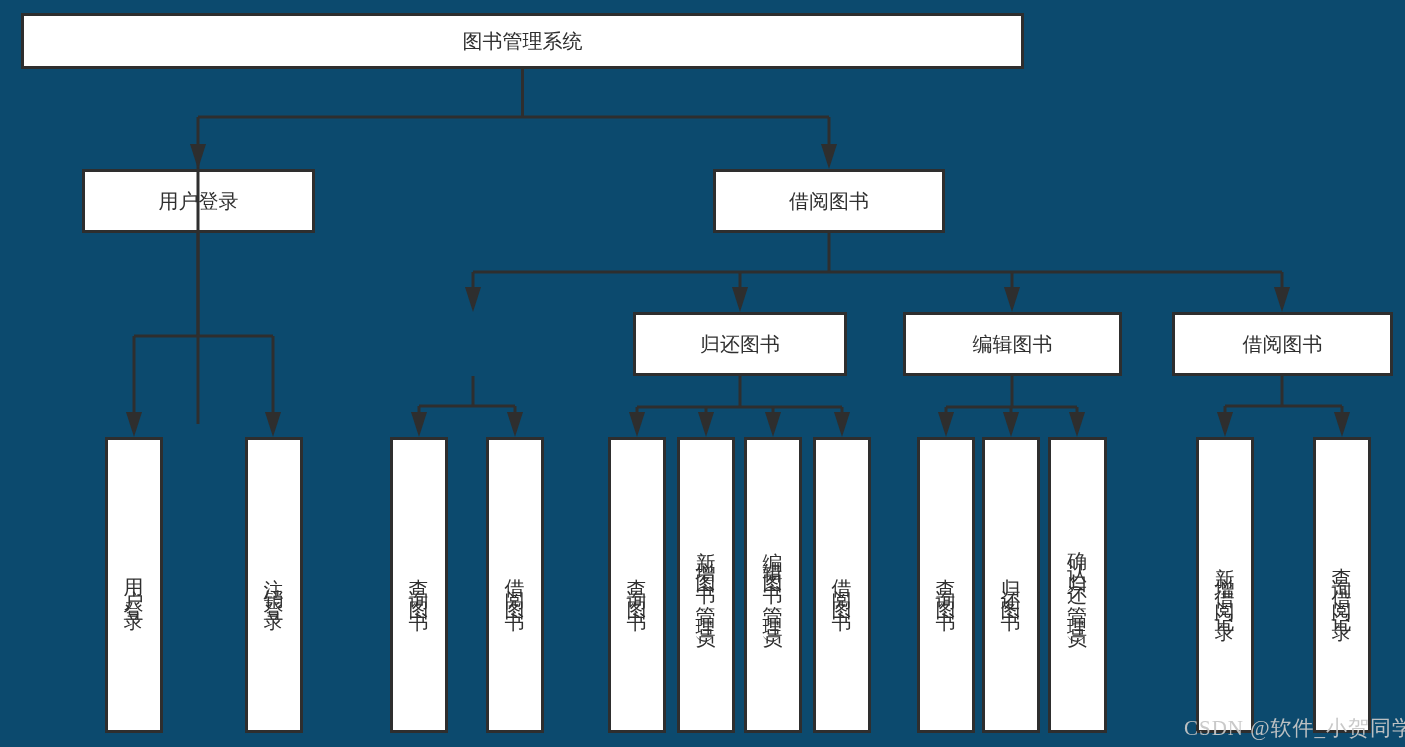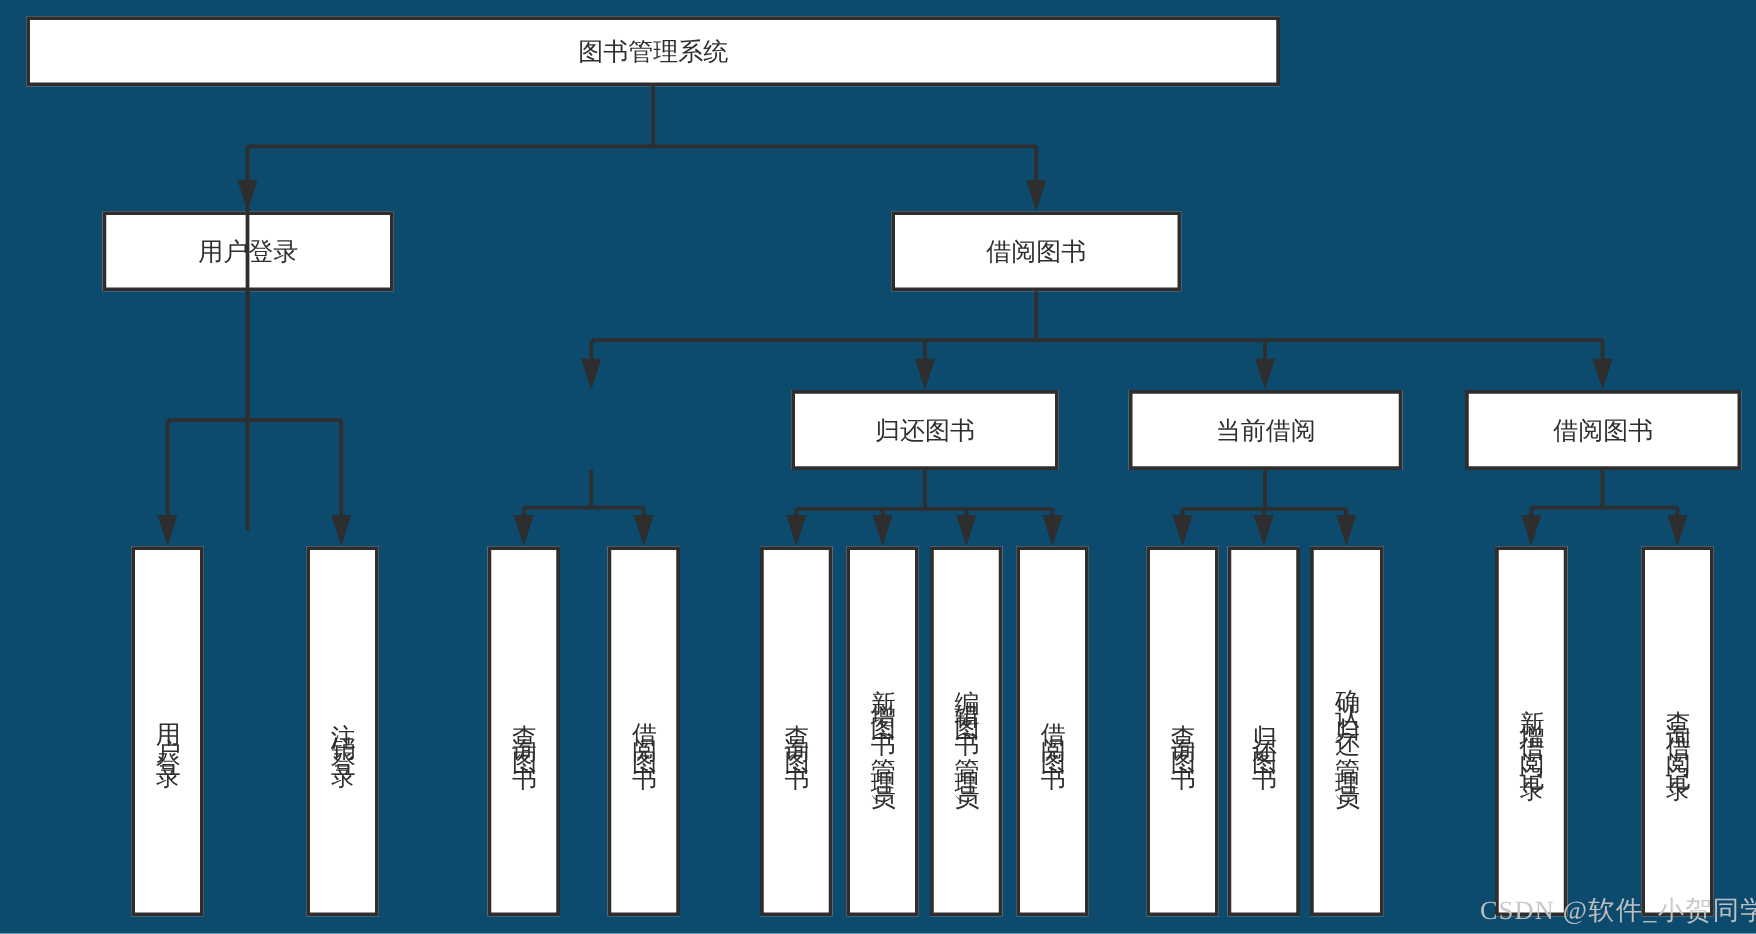--- a/index.html
+++ b/index.html
@@ -66,21 +66,21 @@
       <polygon points="1334,412 1350,412 1342,437"></polygon>
     </g>
   </svg>
 
   <div class="box" style="left:21px;top:13px;width:1003px;height:56px;">图书管理系统</div>
 
   <div class="box" style="left:82px;top:169px;width:233px;height:64px;">用户登录</div>
   <div class="box" style="left:713px;top:169px;width:232px;height:64px;">借阅图书</div>
 
   <div class="box" style="left:633px;top:312px;width:214px;height:64px;">归还图书</div>
-  <div class="box" style="left:903px;top:312px;width:219px;height:64px;">当前借阅</div>
+  <div class="box" style="left:903px;top:312px;width:219px;height:64px;">编辑图书</div>
   <div class="box" style="left:1172px;top:312px;width:221px;height:64px;">借阅图书</div>
 
   <div class="box v" style="left:105px;top:437px;width:58px;height:296px;">用户登录</div>
   <div class="box v" style="left:245px;top:437px;width:58px;height:296px;">注销登录</div>
 
   <div class="box v" style="left:390px;top:437px;width:58px;height:296px;">查询图书</div>
   <div class="box v" style="left:486px;top:437px;width:58px;height:296px;">借阅图书</div>
 
   <div class="box v" style="left:608px;top:437px;width:58px;height:296px;">查询图书</div>
   <div class="box v" style="left:677px;top:437px;width:58px;height:296px;">新增图书（管理员）</div>

